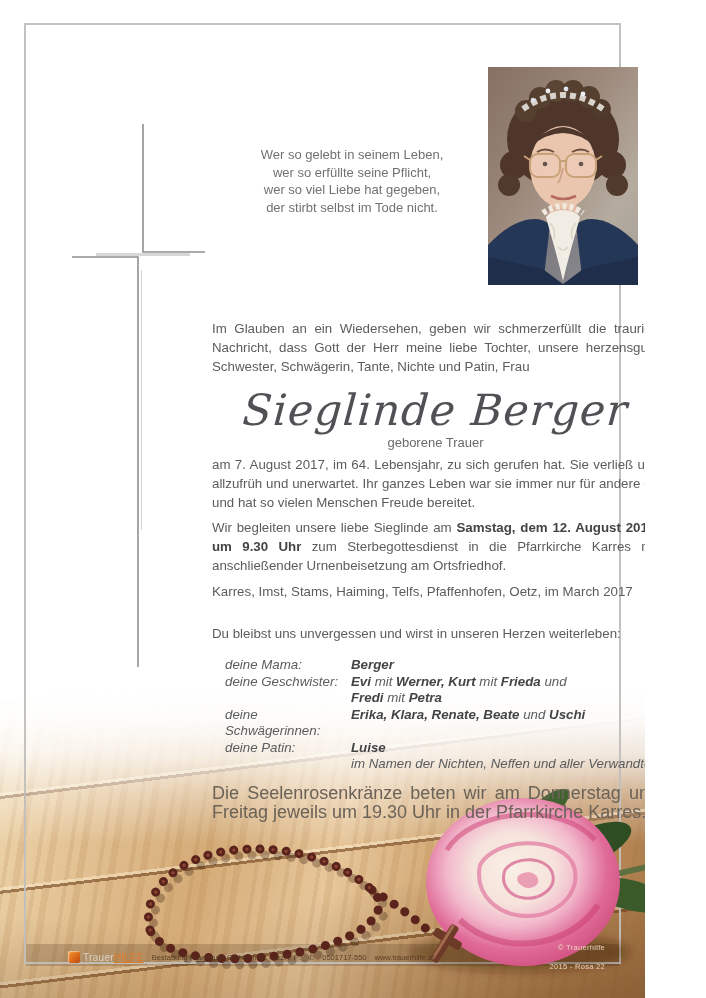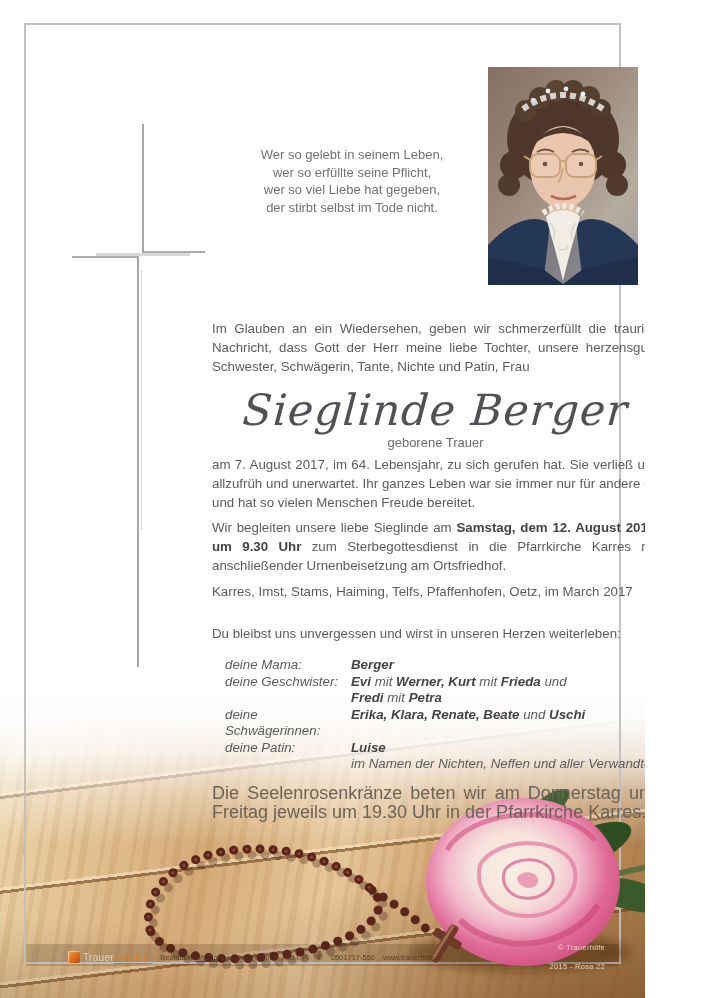--- a/index.html
+++ b/index.html
@@ -55,21 +55,21 @@
   .rosary-notice{position:absolute;left:212px;top:784px;width:447px;z-index:4;
                  font-size:18px;line-height:18.8px;text-align:justify;color:#6b6258;}
 
   
   .footer{position:absolute;left:68px;right:40px;top:946px;height:22px;z-index:4;
           display:flex;align-items:center;font-size:7.5px;color:rgba(78,50,28,0.85);text-align:right;}
   .logo-box{display:inline-block;width:12px;height:12px;border-radius:2px;margin-right:3px;
             background:linear-gradient(135deg,#f29b3a 0%,#e4731f 45%,#b9480f 100%);
             box-shadow:inset 1px 1px 1px rgba(255,255,255,0.5);}
   .logo-word1{font-size:10px;color:#d9d4cb;letter-spacing:.3px;}
-  .logo-word2{font-size:13px;color:#e07b28;letter-spacing:.3px;margin-right:8px;text-decoration:underline;}
+  .logo-word2{font-size:10px;color:#e07b28;letter-spacing:.3px;margin-right:8px;text-decoration:underline;}
   .footer-info{margin-right:8px;}
   .footer-phone{margin-right:8px;}
   .footer-web{margin-right:8px;}
   .footer-right{margin-left:auto;display:flex;gap:10px;color:rgba(238,216,192,0.95);
                 letter-spacing:.3px;flex-direction:column;}
 </style>
 </head>
 <body>
 
 <div id="page">

